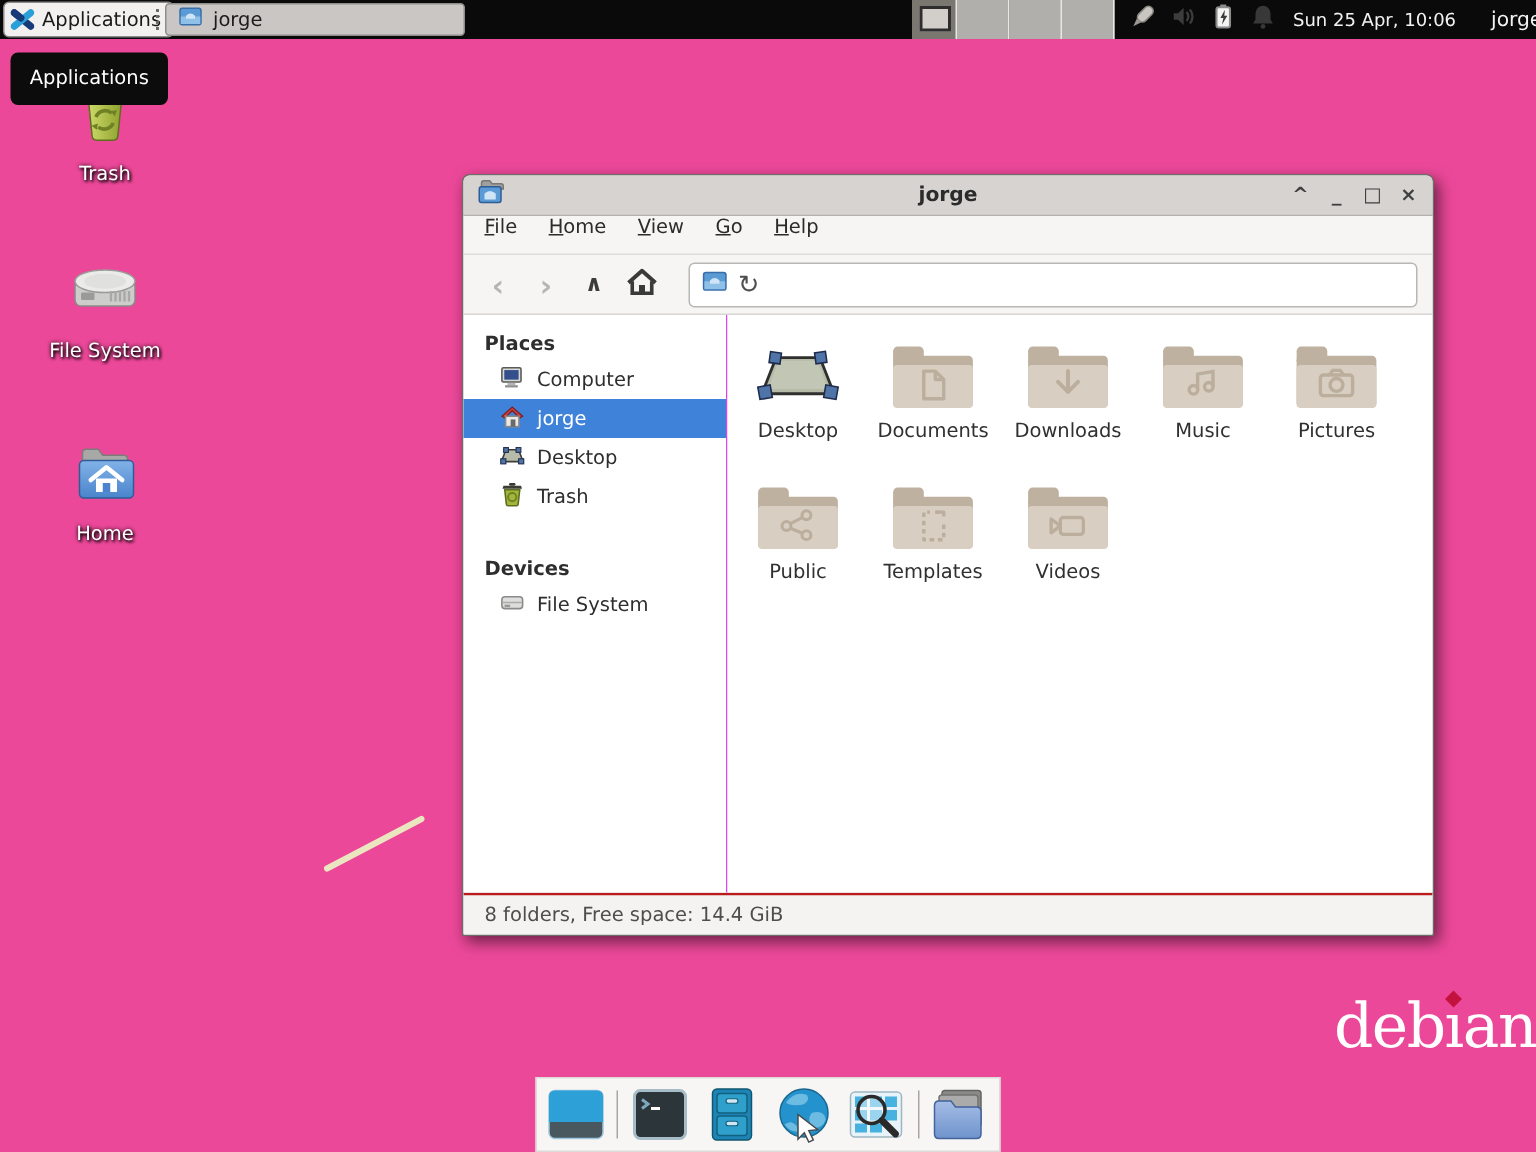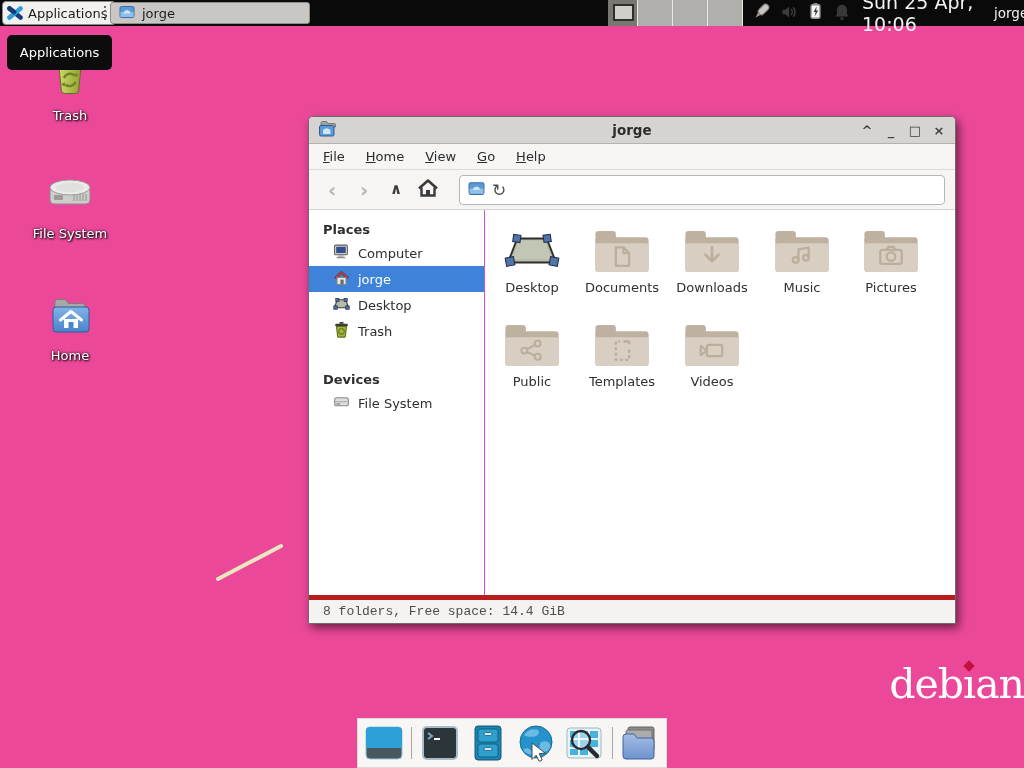--- a/index.html
+++ b/index.html
@@ -19,21 +19,21 @@
   .task-btn { position:absolute; left:110px; top:2px; width:200px; height:22px;
     background:#c9c6c3; border:1px solid #8f8d8a; border-radius:3px;
     display:flex; align-items:center; gap:7px; padding:0 8px; color:#1c1c1c; }
   .pager { position:absolute; left:608px; top:0; height:26px; display:flex; }
   .pager .ws { width:35px; height:26px; background:#b1afab; border-right:1px solid #e8e8e6; position:relative; }
   .pager .ws.active { background:#7a7771; width:30px; }
   .pager .ws.active .mini-win { position:absolute; left:5px; top:4px; width:21px; height:17px;
     background:#d2cfcb; border:2px solid #2e2e2e; }
   .tray { position:absolute; left:752px; top:0; height:26px; display:flex; align-items:center; gap:9px; }
   .clock { position:absolute; left:862px; top:0; height:26px; display:flex; align-items:center;
-    color:#f2f2f2; font-size:19px; }
+    color:#f2f2f2; font-size:12px; }
   .pan-user { position:absolute; left:994px; top:0; height:26px; display:flex; align-items:center;
     color:#f2f2f2; font-size:13.5px; }
 
   
   .tooltip { position:absolute; left:7px; top:35px; width:105px; height:35px; background:#0c0c0c;
     border-radius:5px; color:#fff; display:flex; align-items:center; justify-content:center;
     font-size:13px; z-index:50; }
 
   
   .dicon { position:absolute; width:104px; display:flex; flex-direction:column; align-items:center; z-index:1; }
@@ -61,42 +61,42 @@
   
   .win { position:absolute; left:308px; top:116px; width:648px; height:508px;
     background:#fff; border:1px solid #6e6c69; border-radius:5px 5px 1px 1px;
     box-shadow:3px 4px 10px rgba(0,0,0,.55); z-index:20; display:flex; flex-direction:column; }
   .titlebar { height:27px; background:#d6d3d0; border-radius:4px 4px 0 0; border-bottom:1px solid #b4b1ae;
     display:flex; align-items:center; padding:0 8px; position:relative; }
   .title { position:absolute; left:0; right:0; text-align:center; font-weight:bold; color:#2b2b2b; font-size:13.5px; }
   .tb-controls { margin-left:auto; display:flex; gap:8px; z-index:2; }
   .tb-ctl { width:16px; text-align:center; color:#3f3f3f; font-weight:bold; font-size:13px; cursor:default; }
   .menubar { height:26px; background:#f6f5f4; border-bottom:1px solid #dedcda;
-    display:flex; align-items:center; gap:21px; padding:0 14px; color:#2b2b2b; }
+    display:flex; align-items:flex-start; gap:21px; padding:0 14px; color:#2b2b2b; }
   .menu-item { display:inline-block; }
   .menu-item::first-letter { text-decoration:underline; }
   .toolbar { height:40px; background:#f6f5f4; border-bottom:1px solid #d8d6d3;
     display:flex; align-items:center; padding:0 10px; gap:6px; }
   .nav-btn { width:26px; text-align:center; font-size:20px; font-weight:bold; color:#3c3c3c; line-height:1; }
   .nav-btn.disabled { color:#b7b5b2; }
   .pathbar { flex:1; height:30px; margin-left:12px; background:#fff; border:1px solid #b9b7b4;
     border-radius:4px; display:flex; align-items:center; padding:0 8px; gap:7px; }
   .pathtext { flex:1; font-size:14px; color:#1a1a1a; }
   .reload { font-size:17px; color:#4f4f4f; }
   .body { flex:1; display:flex; min-height:0; }
   .sidebar { width:176px; border-right:1px solid #d946ef; background:#fff; padding-top:8px; position:relative; }
   .side-h { font-weight:bold; color:#2e2e2e; padding:4px 0 4px 14px; height:22px; }
   .side-row { height:26px; display:flex; align-items:center; gap:8px; padding-left:24px; color:#2e2e2e; }
   .side-row.sel { background:#3e82da; color:#fff; }
   .main { flex:1; position:relative; background:#fff; }
   .tile { position:absolute; width:90px; height:86px; display:flex; flex-direction:column; align-items:center; }
   .tile .icon { height:48px; display:flex; align-items:flex-end; justify-content:center; }
   .tile .lbl { margin-top:6px; font-size:13px; color:#303030; }
-  .statusbar { height:28px; background:#f4f3f1; border-top:5px solid #b91c1c; border-radius:0 0 1px 1px;
-    display:flex; align-items:center; padding:0 14px; color:#4e4e4e;font-family:Liberation Mono, monospace; }
+  .statusbar { height:28px; background:#f4f3f1; border-top:2px solid #b91c1c; border-radius:0 0 1px 1px;
+    display:flex; align-items:center; padding:0 14px; color:#4e4e4e; }
 </style>
 </head>
 <body>
 
 <div class="screen">
 
   <div class="panel">
     <div class="apps-btn">
       <span>
         <svg width="16" height="16" viewBox="0 0 16 16">

